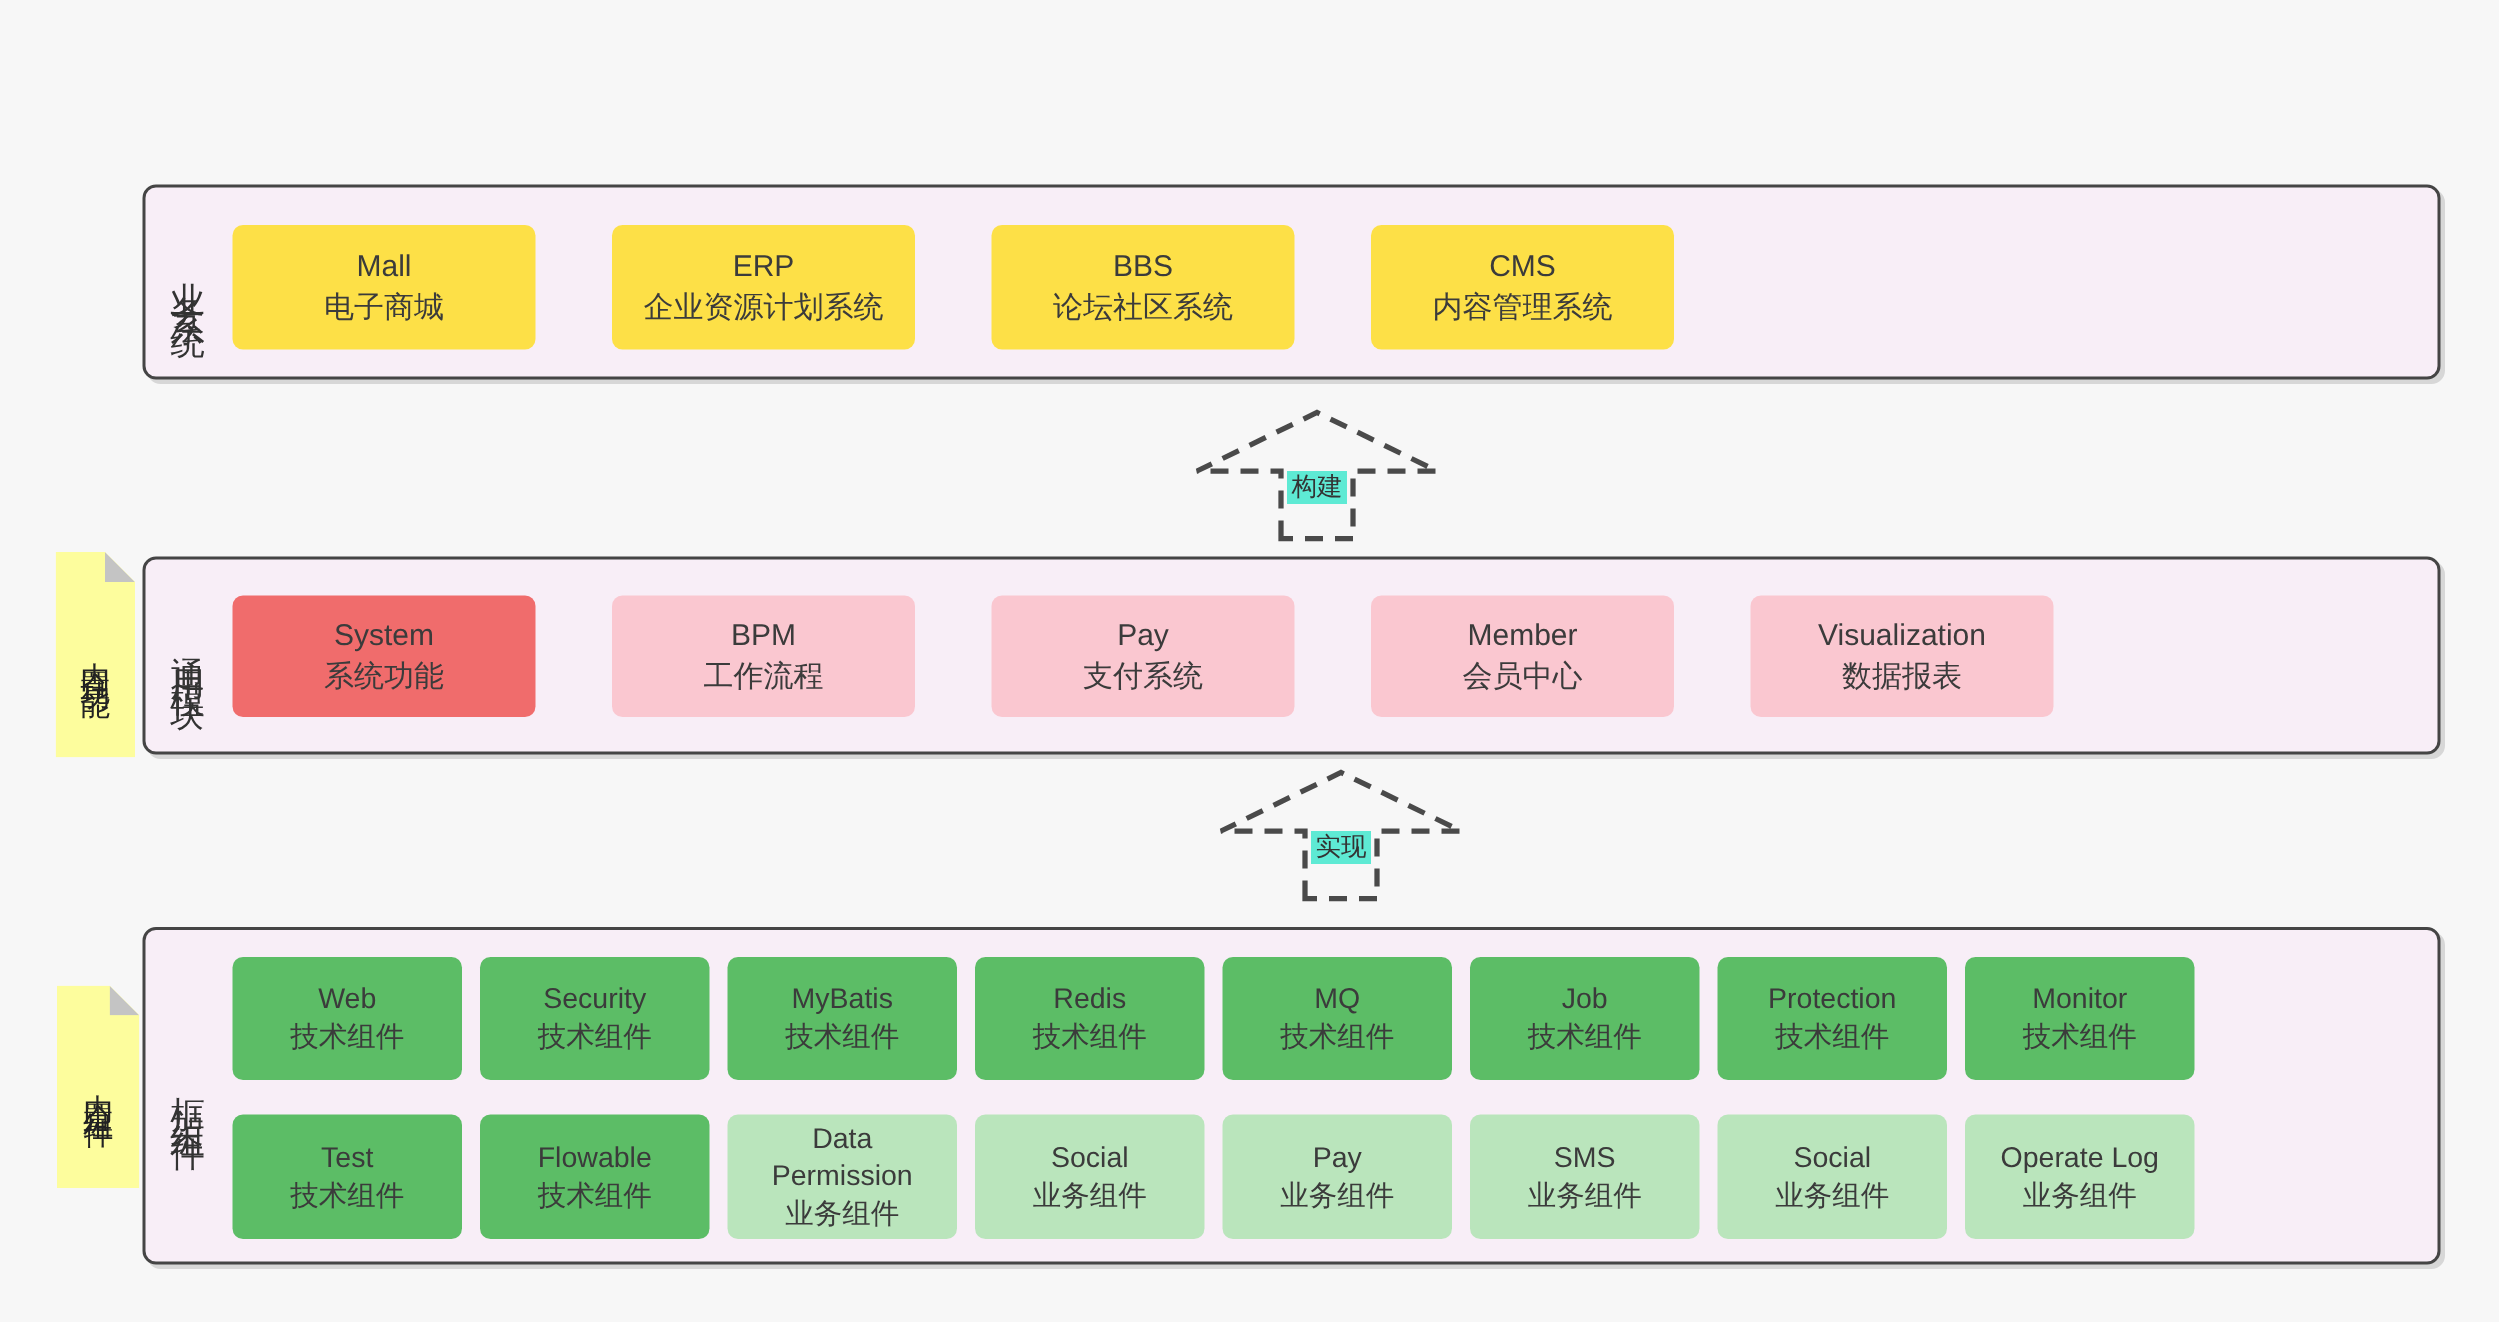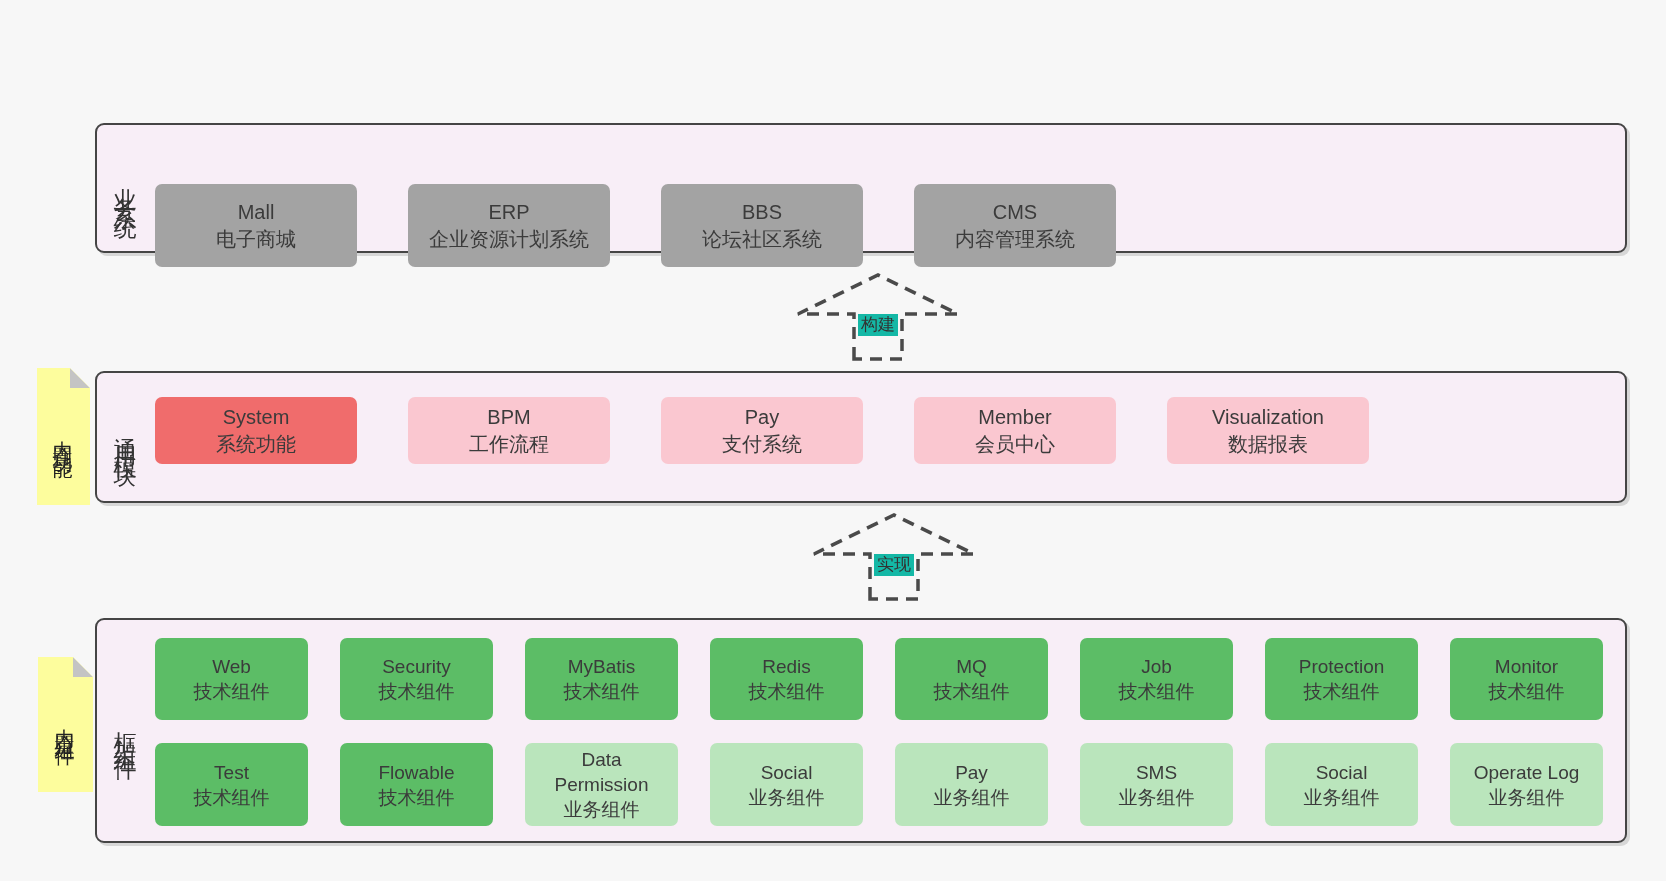--- a/index.html
+++ b/index.html
@@ -31,28 +31,28 @@
 
   .boxrow{display:flex;gap:51px;padding-top:25px;}
   #layer2 .boxrow{padding-top:24px;}
   .box{
     box-sizing:border-box;border-radius:7px;
     display:flex;flex-direction:column;align-items:center;justify-content:center;
     text-align:center;font-size:20px;line-height:27px;color:#3b3b3b;
     padding:4px 8px;
   }
   #layer1 .box,#layer2 .box{width:202px;height:83px;}
-  #layer2 .box{height:67px;}
+  #layer2 .box{height:81px;}
 
   
   .grid{display:flex;flex-direction:column;gap:23px;padding-top:18px;}
-  .grid .row{display:flex;gap:32px;}
+  .grid .row{display:flex;gap:12px;}
   .grid .box{width:153px;min-height:82px;font-size:19px;line-height:25px;}
 
-  .blue{background:#a3a3a3;margin-top:34px;}
+  .blue{background:#fde047;}
   .red{background:#f06c6c;}
   .pink{background:#fac7d0;}
   .green{background:#5cbd66;}
   .lgreen{background:#bae5bc;}
 
   
   .sticky{
     position:absolute;background:#fdfd9d;
     clip-path:polygon(0 0,calc(100% - 20px) 0,100% 20px,100% 100%,0 100%);
     display:flex;align-items:center;justify-content:center;
@@ -69,21 +69,21 @@
     clip-path:polygon(0 0,100% 100%,0 100%);
   }
 
   
   .arrow{position:absolute;width:168px;height:94px;}
   #arrow1{left:794px;top:270px;}
   #arrow2{left:810px;top:510px;}
   .arrow svg{display:block;width:100%;height:100%;}
   .arrow-label{
     position:absolute;left:50%;top:44px;transform:translateX(-50%);
-    background:#14b8a6;font-size:17px;line-height:22px;
+    background:#5eead4;font-size:17px;line-height:22px;
     padding:0 3px;color:#333;white-space:nowrap;
   }
 </style>
 </head>
 <body>
 
 <div class="stage">
 
   <section class="layer" id="layer1">
     <div class="vlabel">业务系统</div>

